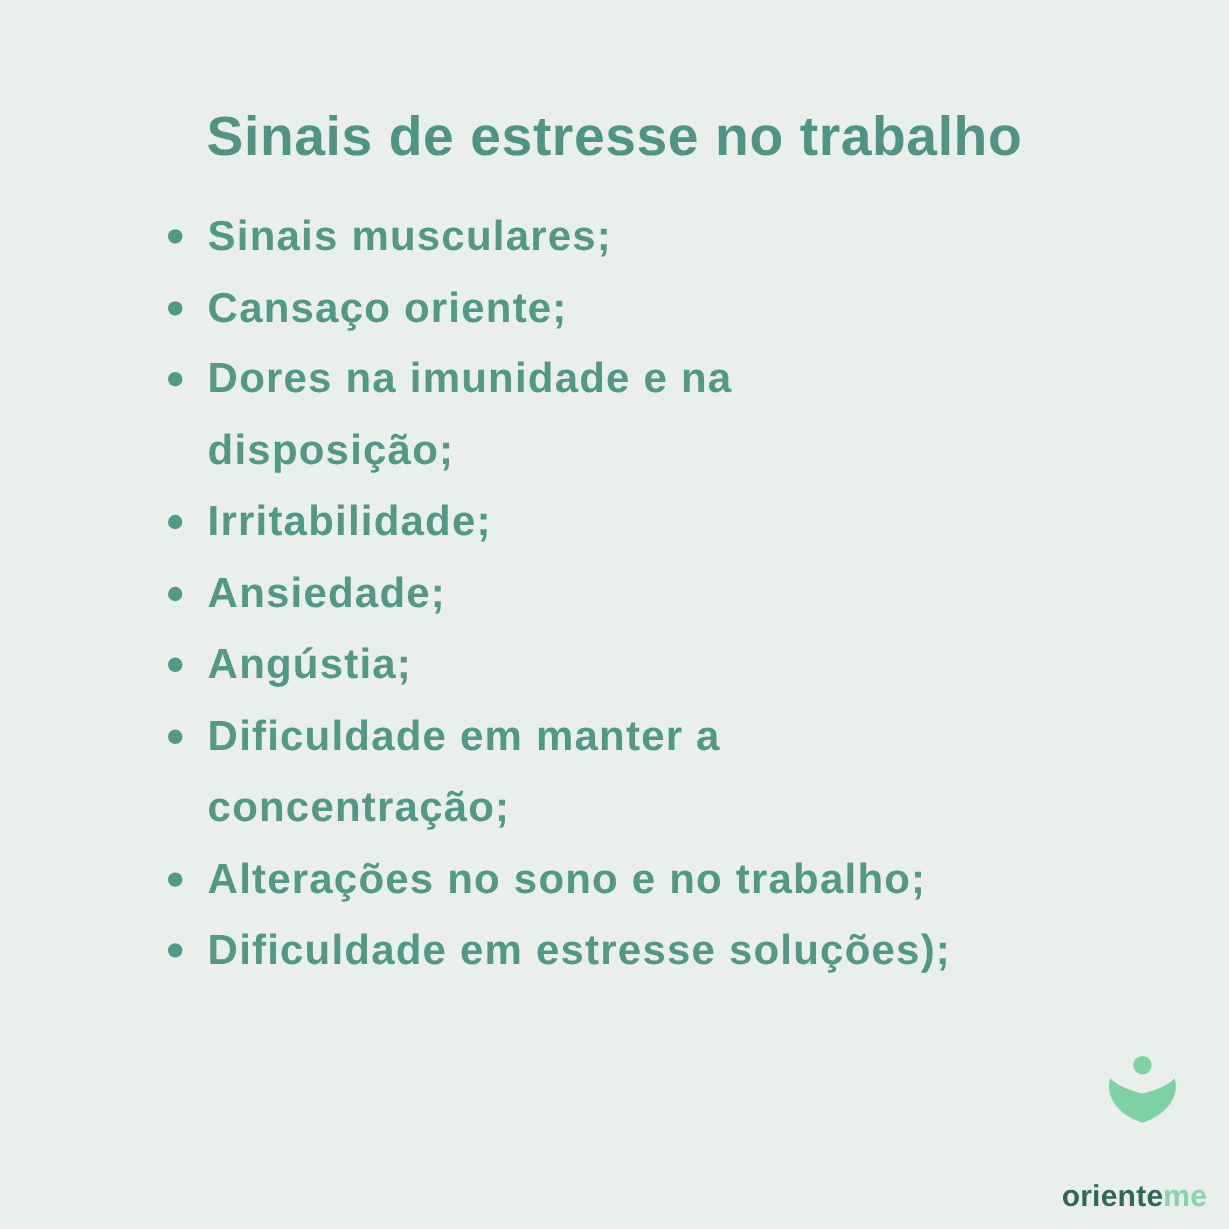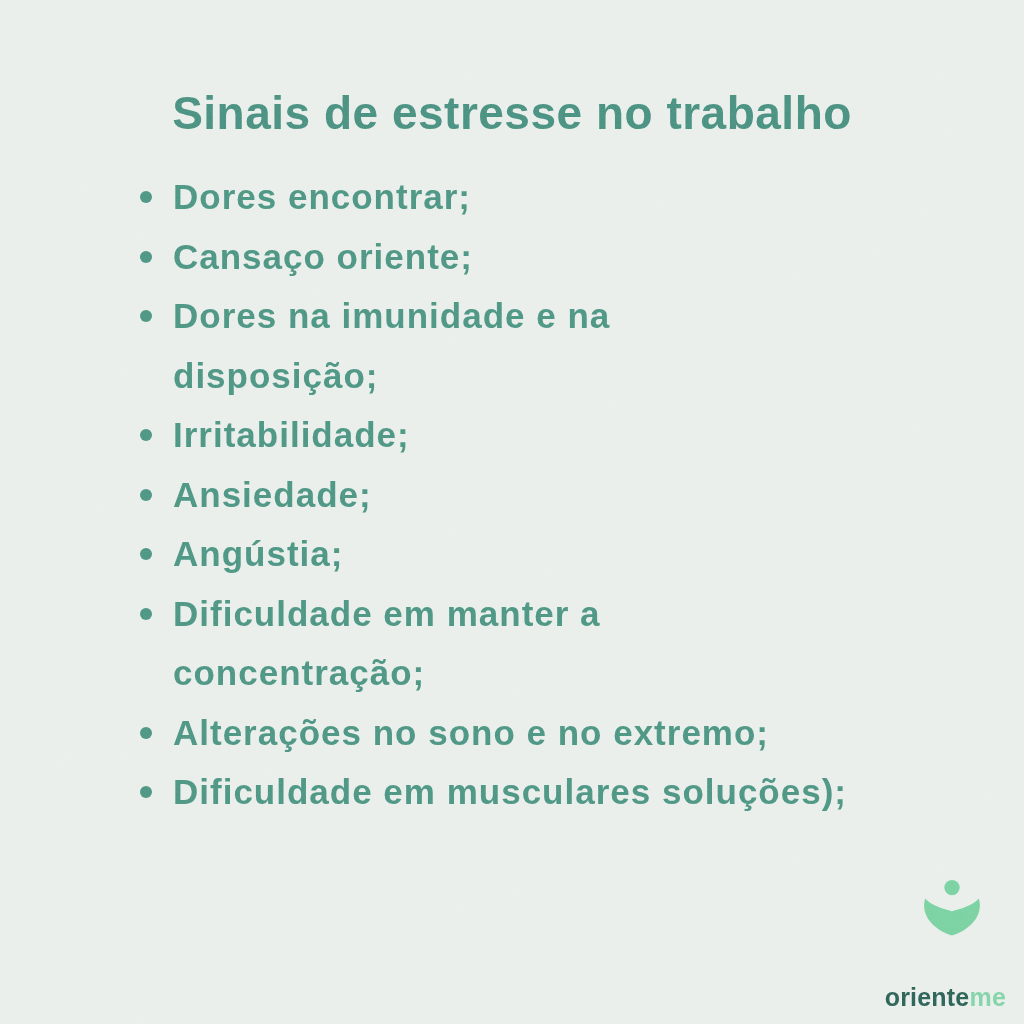--- a/index.html
+++ b/index.html
@@ -97,21 +97,21 @@
 </head>
 <body>
 
 <div class="content">
 
   <h1 class="page-title">Sinais de estresse no trabalho</h1>
 
   <ul class="signs-list">
     <li>
       <span class="dot"></span>
-      <span class="ln">Dores encontrar;</span>
+      <span class="ln">Sinais musculares;</span>
     </li>
     <li>
       <span class="dot"></span>
       <span class="ln">Cansaço oriente;</span>
     </li>
     <li>
       <span class="dot"></span>
       <span class="ln">Dores na imunidade e na</span>
       <span class="ln">disposição;</span>
     </li>
@@ -127,25 +127,25 @@
       <span class="dot"></span>
       <span class="ln">Angústia;</span>
     </li>
     <li>
       <span class="dot"></span>
       <span class="ln">Dificuldade em manter a</span>
       <span class="ln">concentração;</span>
     </li>
     <li>
       <span class="dot"></span>
-      <span class="ln">Alterações no sono e no extremo;</span>
+      <span class="ln">Alterações no sono e no trabalho;</span>
     </li>
     <li>
       <span class="dot"></span>
-      <span class="ln">Dificuldade em musculares soluções);</span>
+      <span class="ln">Dificuldade em estresse soluções);</span>
     </li>
   </ul>
 
   <div class="logo">
     <svg class="logo-icon" width="64" height="62" viewBox="0 0 100 96" aria-hidden="true">
       <circle cx="50" cy="13" r="12" fill="#74d19e"></circle>
       <path d="M 8 30
                C 0 58 24 80 50 88
                C 76 80 100 58 92 30
                C 80 42 64 46 50 50

